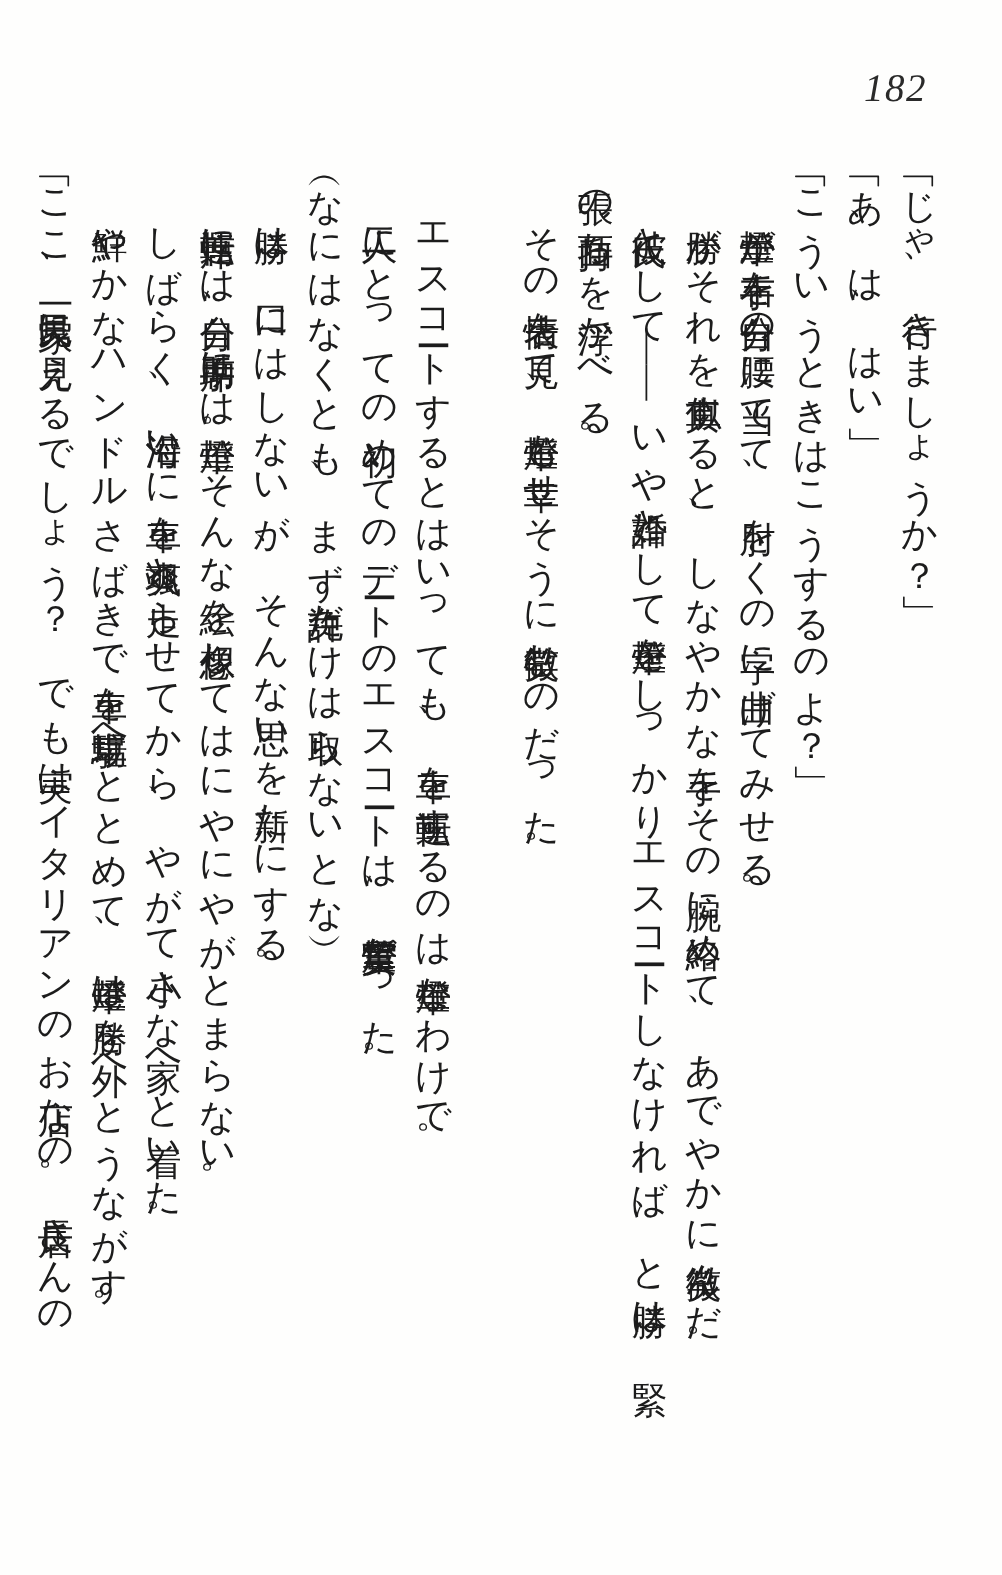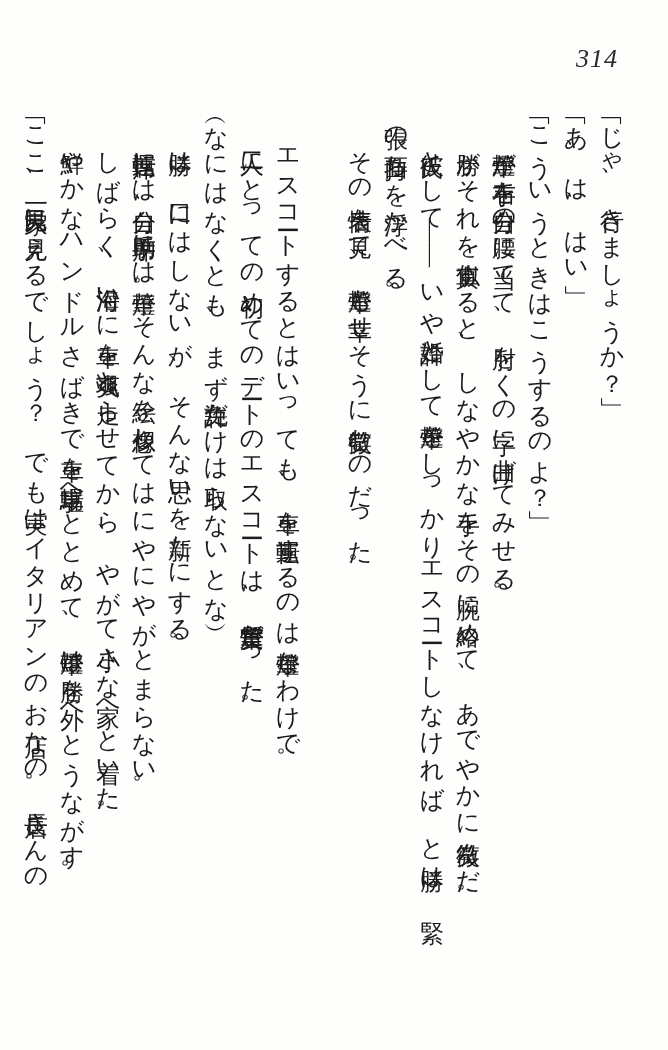--- a/index.html
+++ b/index.html
@@ -44,21 +44,21 @@
   }
   
   .text-block p.scene-gap {
     margin-right: 36px;
   }
 </style>
 </head>
 <body>
 
 <div class="page">
-  <div class="page-number">314</div>
+  <div class="page-number">182</div>
 
   <div class="text-block">
     <p class="line">「じゃ、行きましょうか？」</p>
     <p class="line">「あ、は、はい」</p>
     <p class="line">「こういうときはこうするのよ？」</p>
     <p class="line">　燈華が右手を自分の腰に当てて、肘をくの字に曲げてみせる。</p>
     <p class="line">　勝がそれを真似すると、しなやかな手をその腕に絡めて、あでやかに微笑んだ。</p>
     <p class="line">　彼氏として――いや許婚として燈華をしっかりエスコートしなければ、と勝は、緊</p>
     <p class="line">張の面持ちを浮かべる。</p>
     <p class="line">　その表情を見て、燈華も幸せそうに微笑むのだった。</p>

